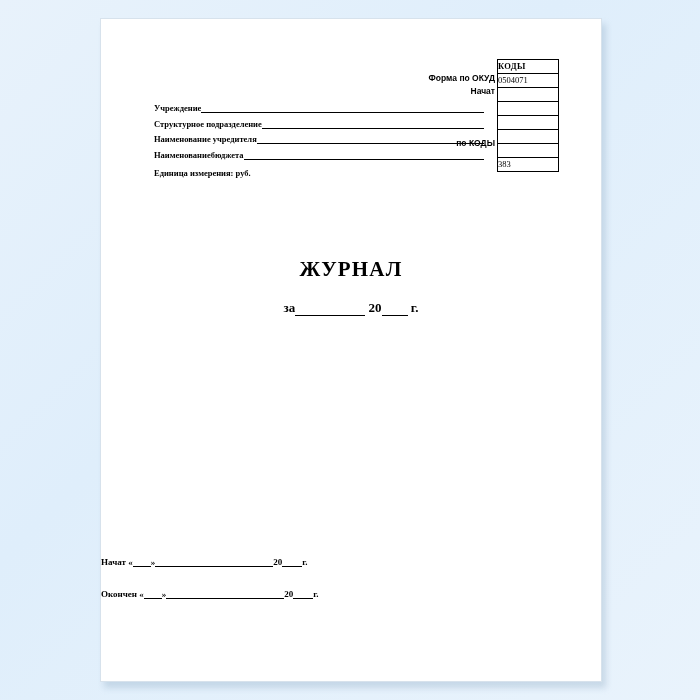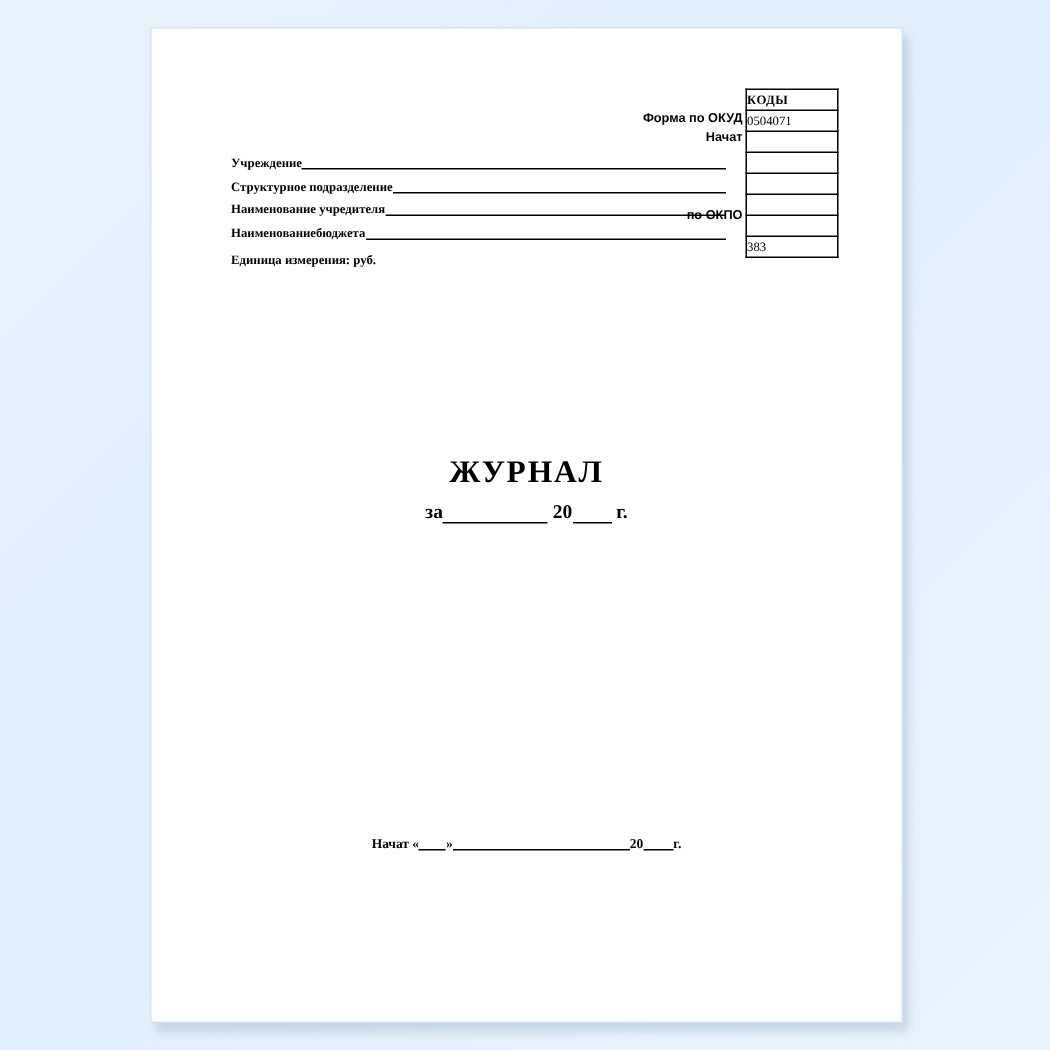--- a/index.html
+++ b/index.html
@@ -130,42 +130,41 @@
     top: 238px;
     width: 100%;
     text-align: center;
   }
   .title-line1 {
     font-family: "Liberation Serif", serif;
     font-weight: bold;
     font-size: 21px;
     letter-spacing: 1.2px;
     color: #000;
-    margin-top: 45px;
   }
   .title-line2 {
     font-family: "Liberation Serif", serif;
     font-weight: bold;
     font-size: 21px;
     letter-spacing: 1.2px;
     color: #000;
     margin-top: 2px;
   }
   .title-num-rule {
     display: inline-block;
     width: 44px;
     border-bottom: 1.6px solid #000;
     height: 14px;
     vertical-align: bottom;
   }
   .title-line3 {
     font-family: "Liberation Serif", serif;
     font-weight: bold;
     font-size: 13px;
-    margin-top: 6px;
+    margin-top: 18px;
     color: #000;
   }
   .rule-med {
     display: inline-block;
     width: 70px;
     border-bottom: 1.2px solid #000;
     height: 10px;
     vertical-align: bottom;
   }
   .rule-short {
@@ -181,21 +180,20 @@
     position: absolute;
     left: 0;
     top: 538px;
     width: 100%;
   }
   .foot-row {
     font-family: "Liberation Serif", serif;
     font-size: 9px;
     font-weight: bold;
     color: #000;
-    text-align: center;
     margin-bottom: 22px;
     white-space: nowrap;
   }
   .f-rule-tiny {
     display: inline-block;
     width: 18px;
     border-bottom: 1px solid #000;
     height: 8px;
     vertical-align: bottom;
   }
@@ -223,21 +221,21 @@
 
     <div class="header">
 
       <div class="codes-labels">
         <div class="blank">.</div>
         <div>Форма по ОКУД</div>
         <div>Начат</div>
         <div class="blank">.</div>
         <div class="blank">.</div>
         <div class="blank">.</div>
-        <div>по ОКПО</div>
+        <div>по КОДЫ</div>
       </div>
 
       <table class="codes-table">
         <tbody>
             <tr>
           <td class="codes-title">КОДЫ</td>
         </tr>
         <tr>
           <td>0504071</td>
         </tr>
@@ -290,16 +288,20 @@
         <span>20</span><span class="rule-short"></span>
         <span>г.</span>
       </div>
     </div>
 
     <div class="footer">
       <div class="foot-row">
         <span>Начат</span>
         <span>«</span><span class="f-rule-tiny"></span><span>»</span><span class="f-rule-long"></span><span>20</span><span class="f-rule-sm"></span><span>г.</span>
       </div>
+      <div class="foot-row">
+        <span>Окончен</span>
+        <span>«</span><span class="f-rule-tiny"></span><span>»</span><span class="f-rule-long"></span><span>20</span><span class="f-rule-sm"></span><span>г.</span>
+      </div>
     </div>
 
   </div>
 </div>
 
 </body></html>

